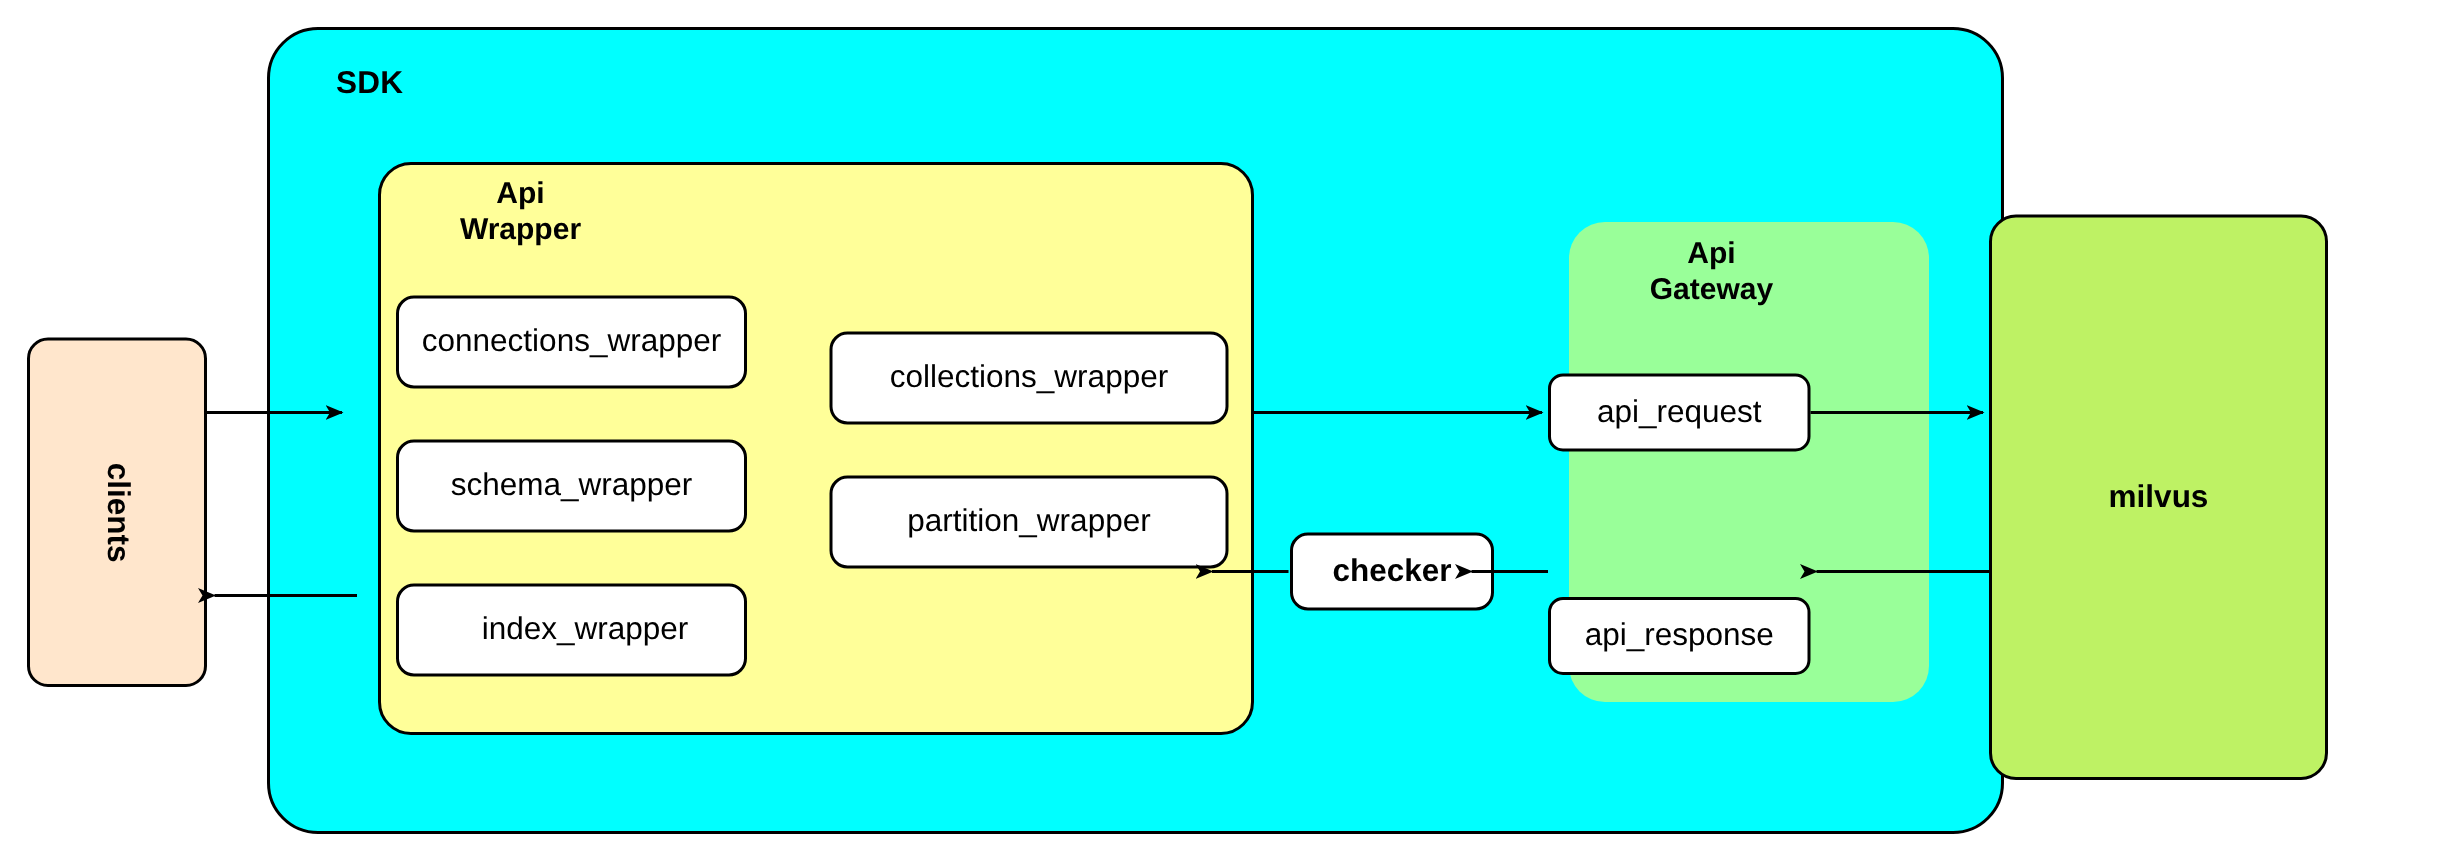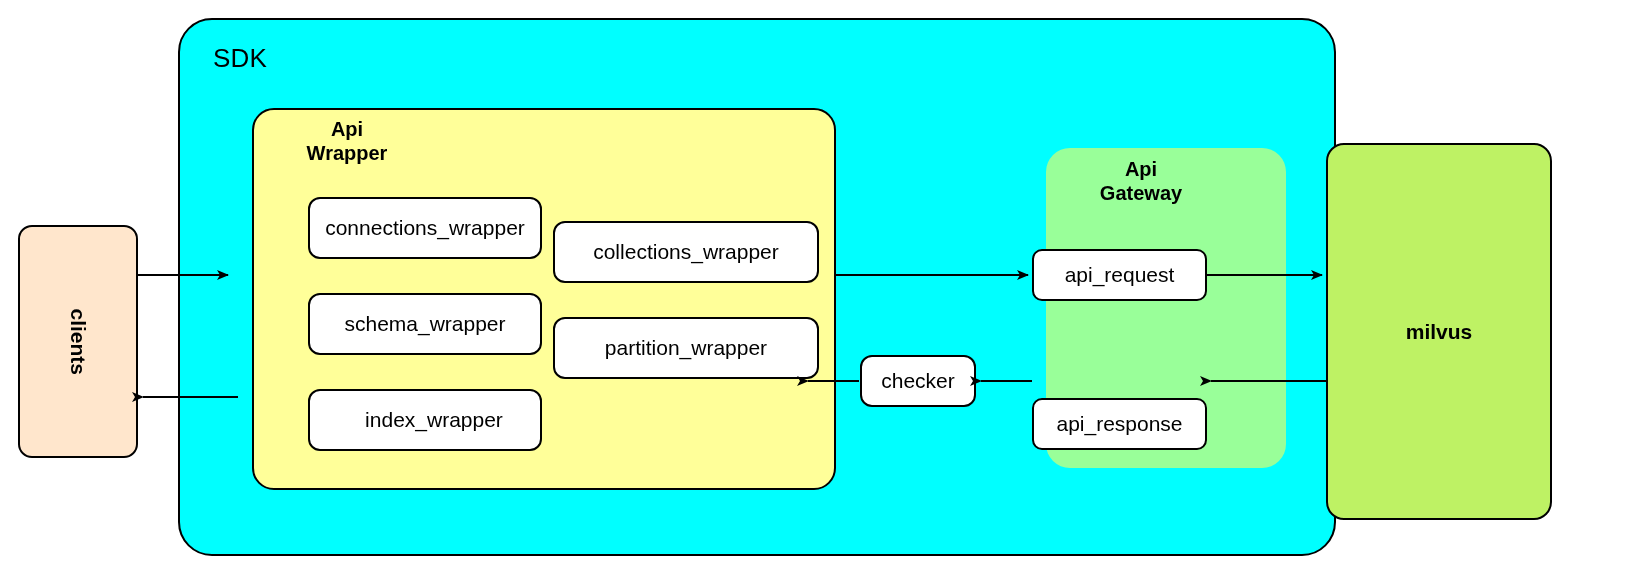--- a/index.html
+++ b/index.html
@@ -37,24 +37,24 @@
     top: 18px;
     width: 1158px;
     height: 538px;
     background: #00ffff;
     border-radius: 34px;
     align-items: flex-start;
     justify-content: flex-start;
   }
   .sdk-label {
     position: absolute;
-    left: 33px;
+    left: 44px;
     top: 24px;
-    font-size: 26px;
-    font-weight: normal;
+    font-size: 21px;
+    font-weight: bold;
     letter-spacing: 0.2px;
   }
 
   
   .apiwrapper-box {
     left: 252px;
     top: 108px;
     width: 584px;
     height: 382px;
     background: #ffff99;
@@ -93,36 +93,37 @@
   }
 
   
   .leaf {
     background: #ffffff;
     border-radius: 12px;
     font-size: 21px;
     font-weight: normal;
   }
 
-  .w-col-left  { left: 264px; width: 234px; margin-left: 44px; }
+  .w-col-left  { left: 264px; width: 234px; }
   .w-col-right { left: 553px; width: 266px; margin-top: 24px; }
   .w-row-1 { top: 197px; height: 62px; }
   .w-row-2 { top: 293px; height: 62px; }
   .w-row-3 { top: 389px; height: 62px; padding-left: 18px; }
 
   .gw-box { left: 1032px; width: 175px; height: 52px; border-radius: 10px; }
   .gw-row-1 { top: 249px; }
   .gw-row-2 { top: 365px; margin-top: 33px; }
 
   .checker-box {
     left: 860px;
     top: 355px;
-    width: 116px;
+    width: 136px;
     height: 52px;
     border-radius: 12px;
+    font-weight: bold;
   }
 
   
   .clients-box {
     left: 18px;
     top: 225px;
     width: 120px;
     height: 233px;
     background: #ffe6cc;
     border-radius: 14px;

